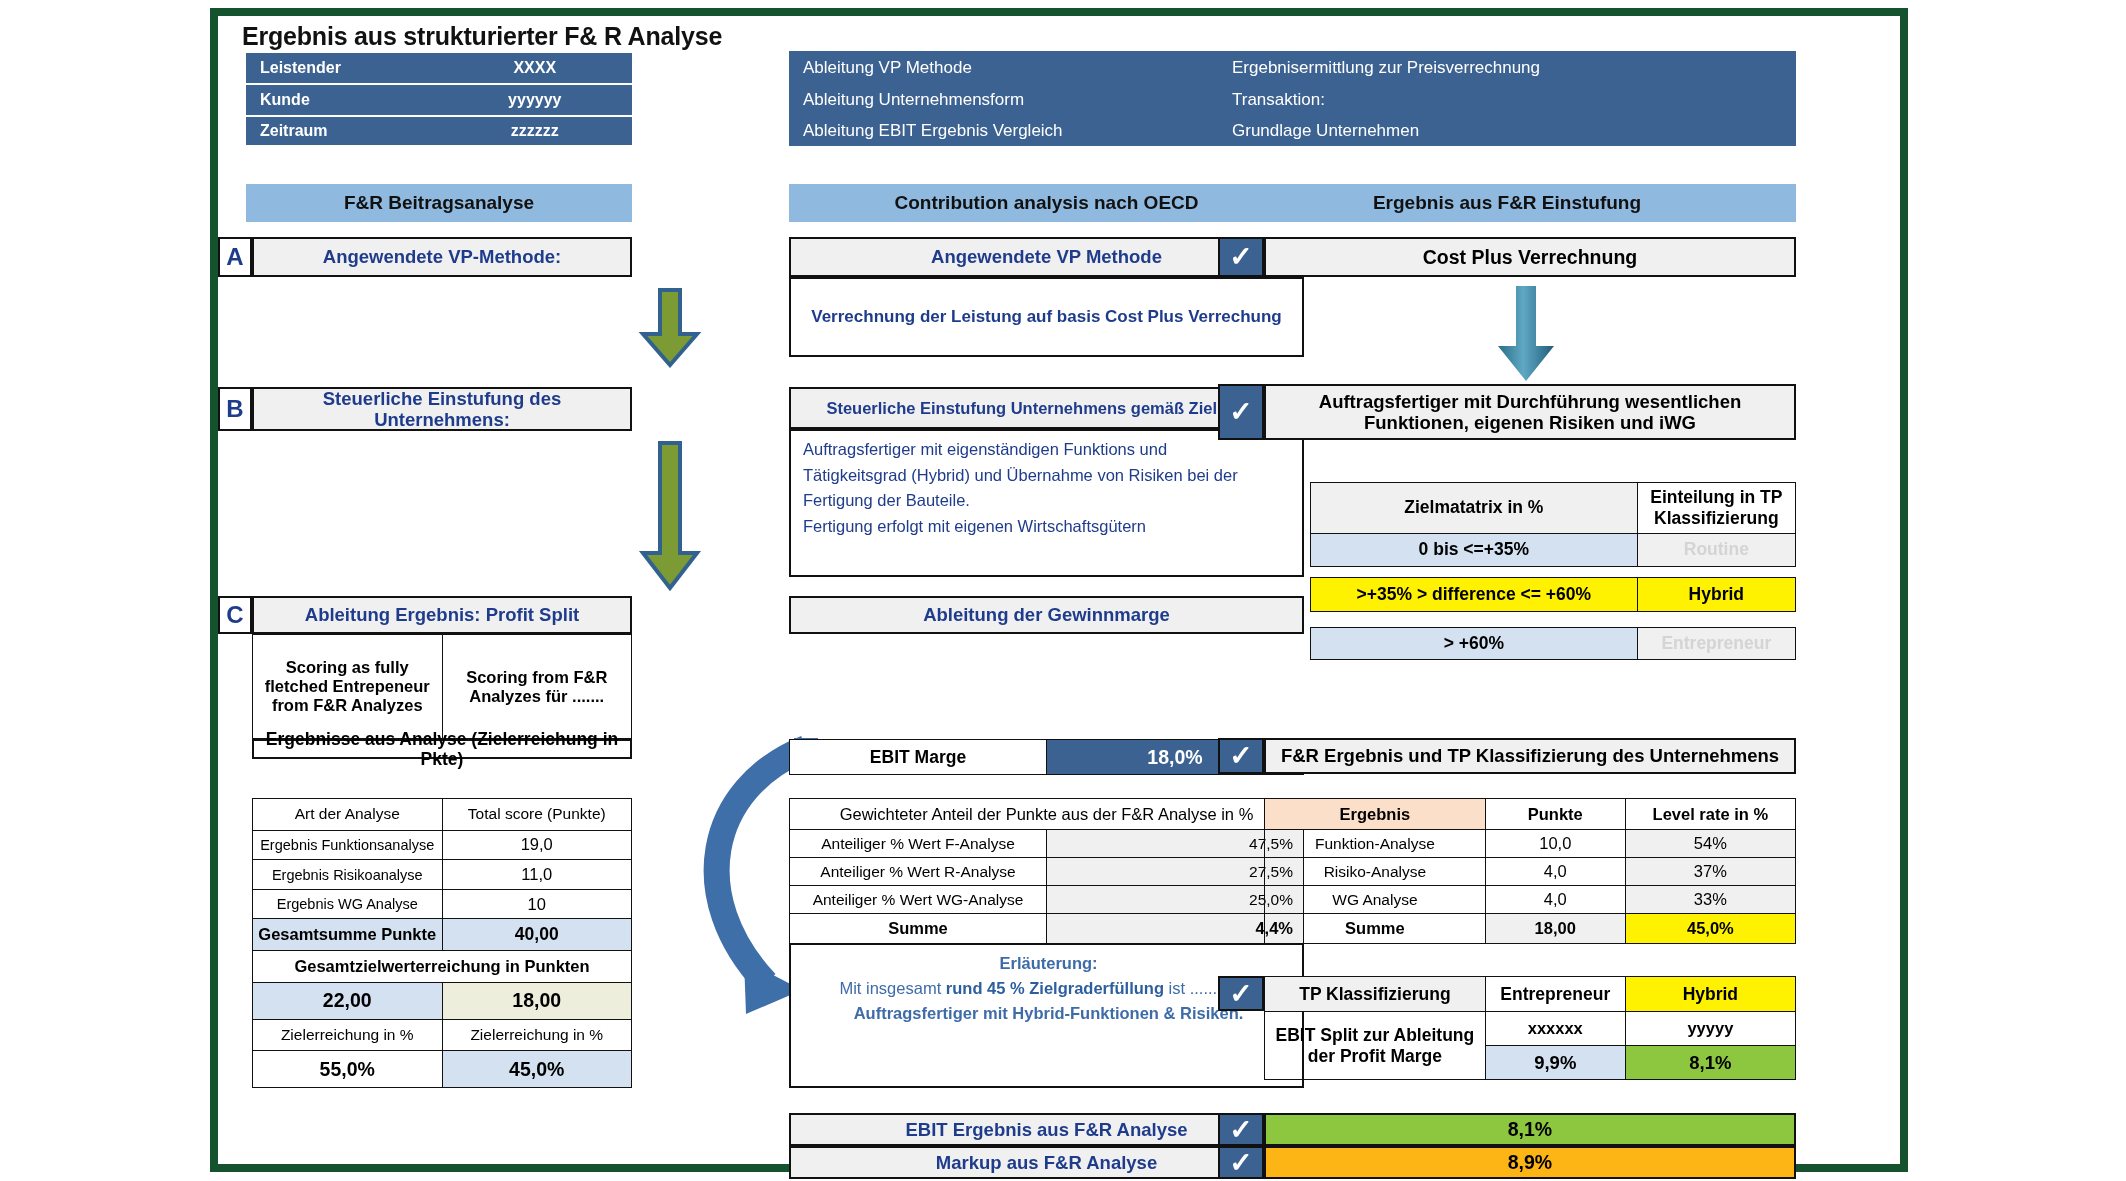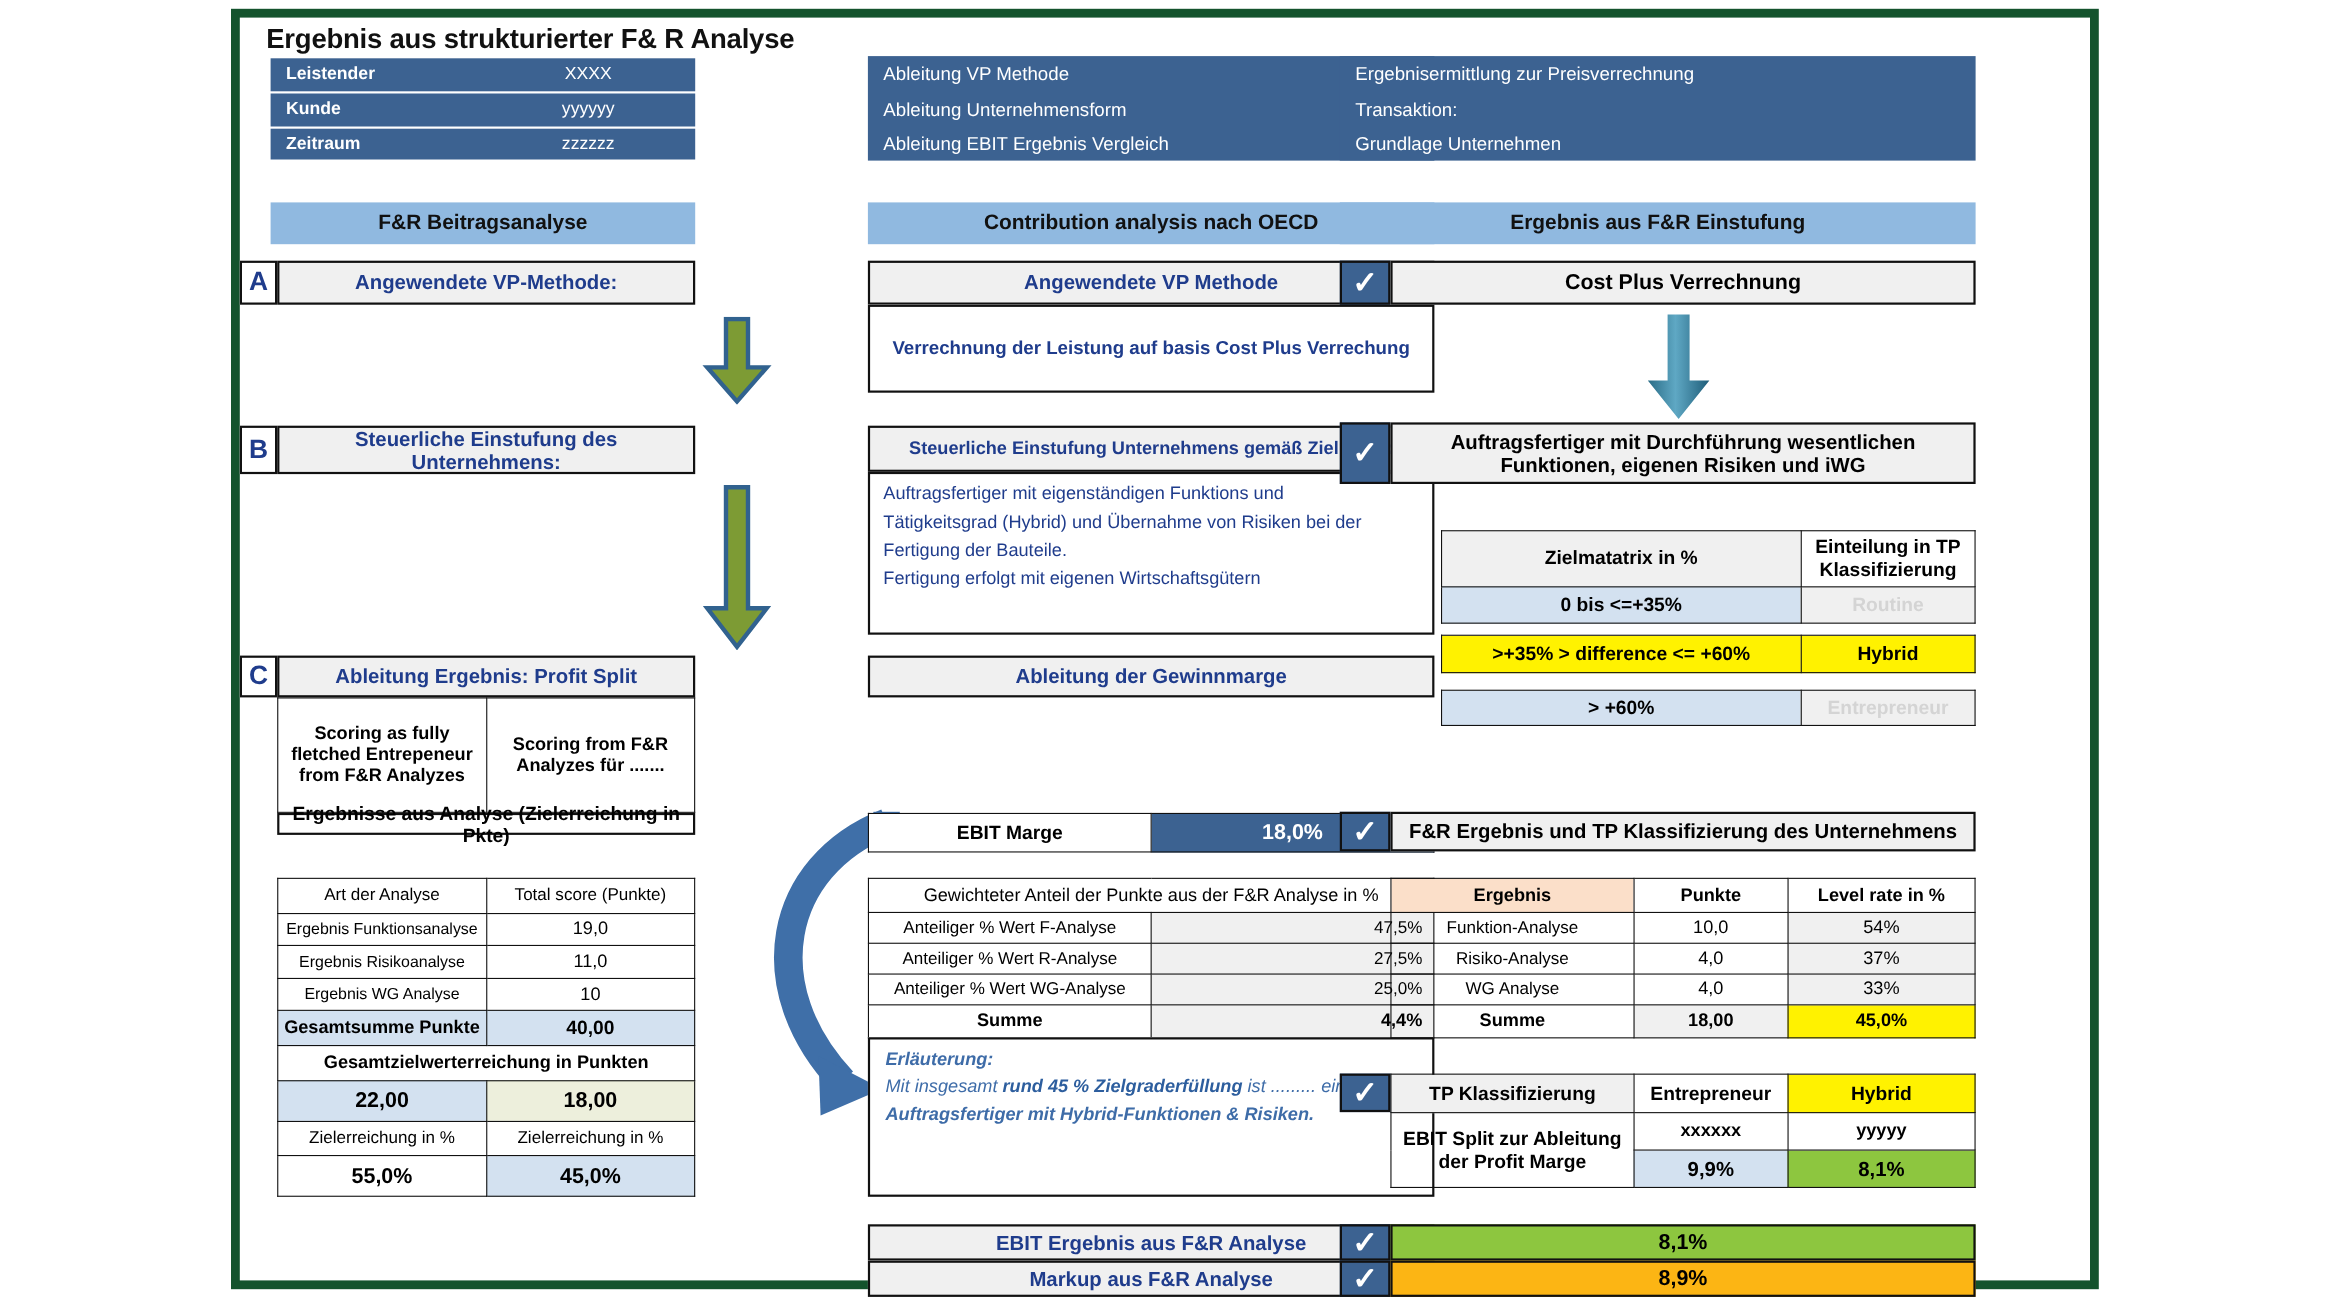--- a/index.html
+++ b/index.html
@@ -41,21 +41,21 @@
   .greytxt{color:#d4d4d4;}
 
   .title{
     position:absolute;left:24px;top:6px;
     font-size:25px;font-weight:bold;color:#111;letter-spacing:-0.2px;
   }
 
   
   .inforow{display:flex;align-items:center;}
   .inforow .k{width:46%;padding-left:14px;font-weight:bold;font-size:16px;}
-  .inforow .v{flex:1;text-align:center;font-weight:normal;font-size:16px;}
+  .inforow .v{flex:1;text-align:center;font-weight:bold;font-size:16px;}
 
   .stackline{
     display:flex;align-items:center;padding-left:14px;
     font-size:17px;color:#fff;
   }
 
   
   .chk{
     background:#3c6291;color:#fff;display:flex;align-items:center;justify-content:center;
     font-size:28px;font-weight:bold;line-height:1;
@@ -74,21 +74,21 @@
 
   .para{
     padding:6px 10px 6px 12px;font-size:16.5px;color:#1f3c8c;line-height:1.55;
     text-align:left;
   }
   .para-dark{
     padding:8px 10px 6px 12px;font-size:16.5px;color:#15296b;line-height:1.6;
     text-align:left;font-weight:bold;
   }
   .expl{
-    padding:6px 10px 6px 14px;font-size:16.5px;color:#3e6ca8;line-height:1.5;text-align:left;font-style:italic;
+    padding:6px 10px 6px 14px;font-size:16.5px;color:#3e6ca8;line-height:1.5;text-align:center;
   }
   .expl .hd{font-weight:bold;}
   .expl b{font-weight:bold;color:#2d5e9e;}
 
   .secletter{
     font-size:24px;font-weight:bold;color:#1f3c8c;display:flex;
     align-items:center;justify-content:center;
   }
 </style>
 </head>

